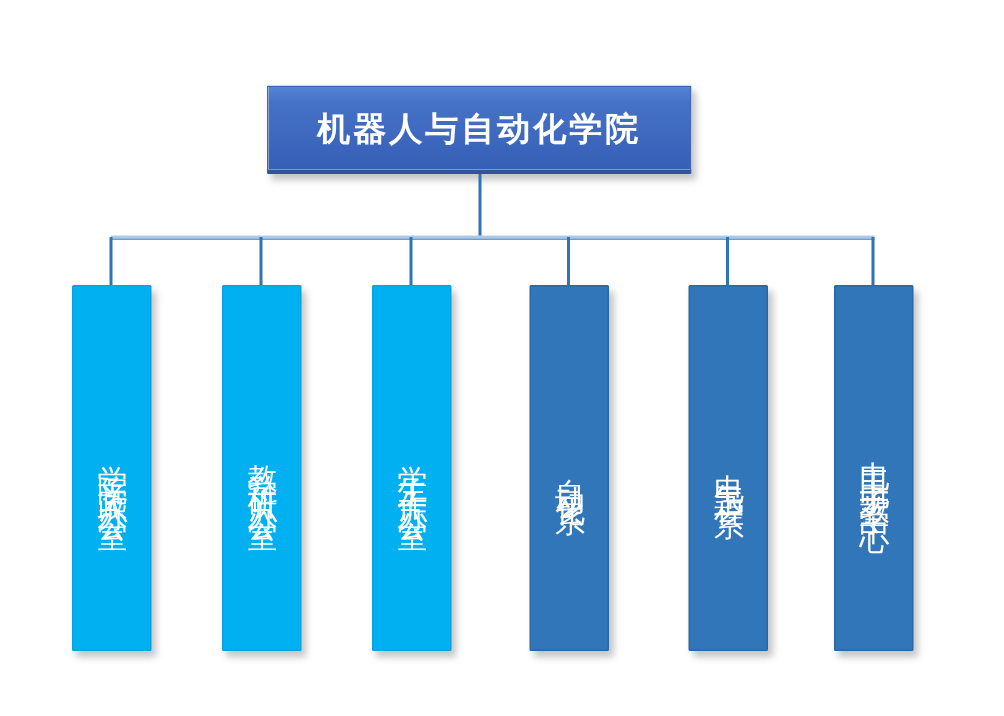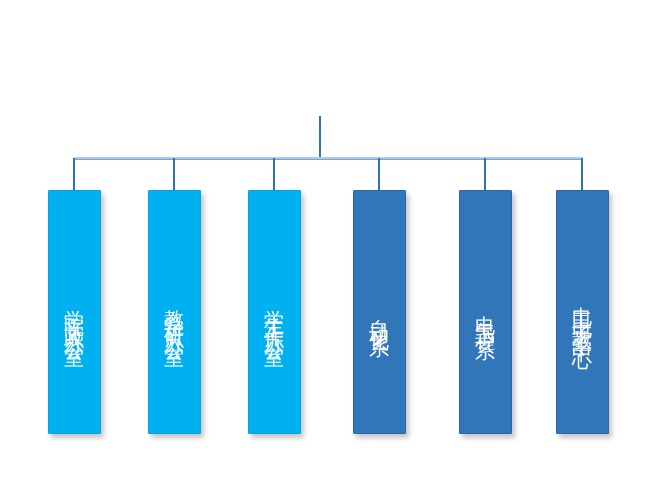--- a/index.html
+++ b/index.html
@@ -59,20 +59,23 @@
     margin-bottom: -6px; 
     white-space: nowrap;
     line-height: 1;
   }
 </style>
 </head>
 <body>
 
 <div class="canvas">
 
+  <div class="root-node">
+    <span class="root-label">机器人与自动化学院</span>
+  </div>
 
   <div class="stem root-stem"></div>
   <div class="hline"></div>
   <div class="stem branch-stem bs0"></div>
   <div class="stem branch-stem bs1"></div>
   <div class="stem branch-stem bs2"></div>
   <div class="stem branch-stem bs3"></div>
   <div class="stem branch-stem bs4"></div>
   <div class="stem branch-stem bs5"></div>
 

